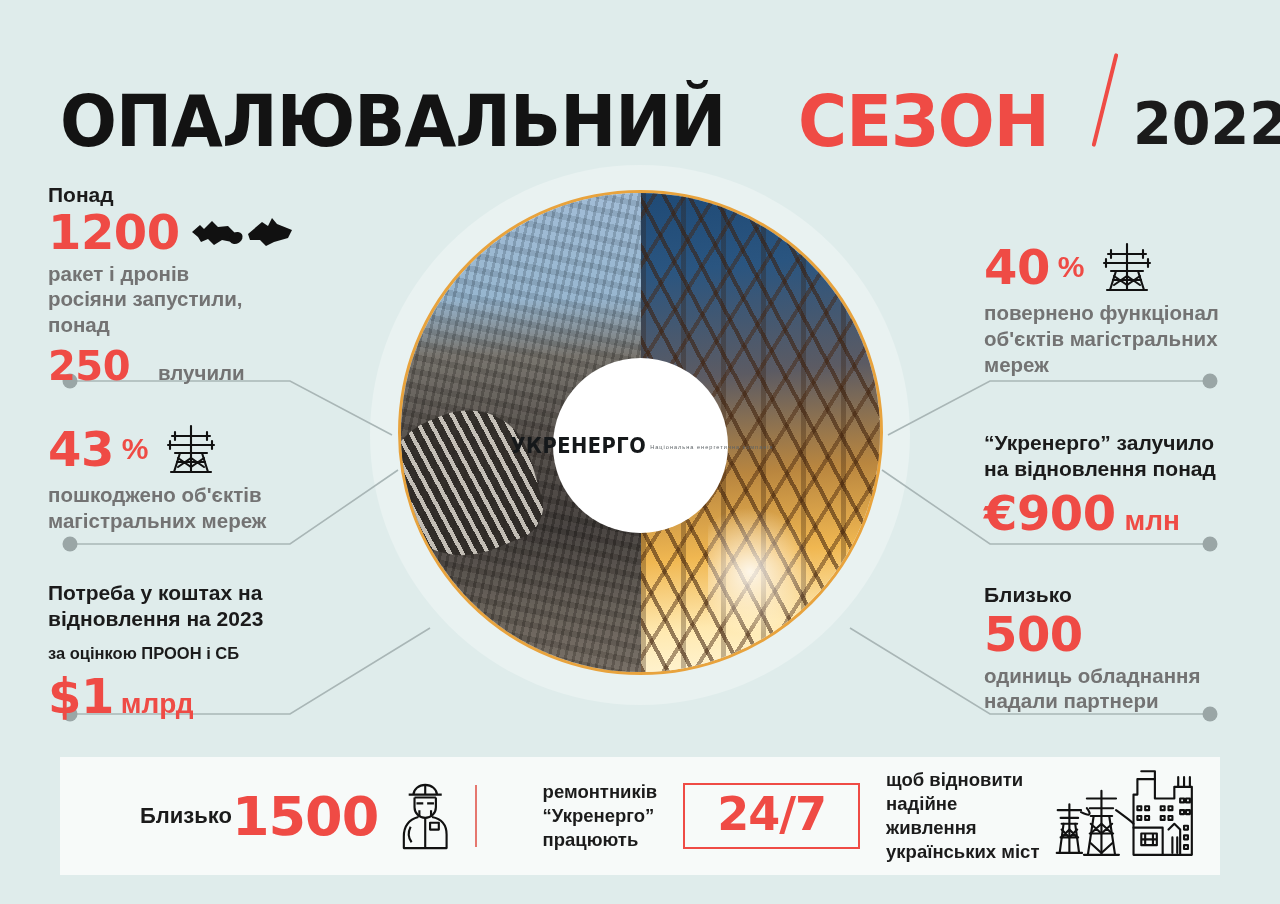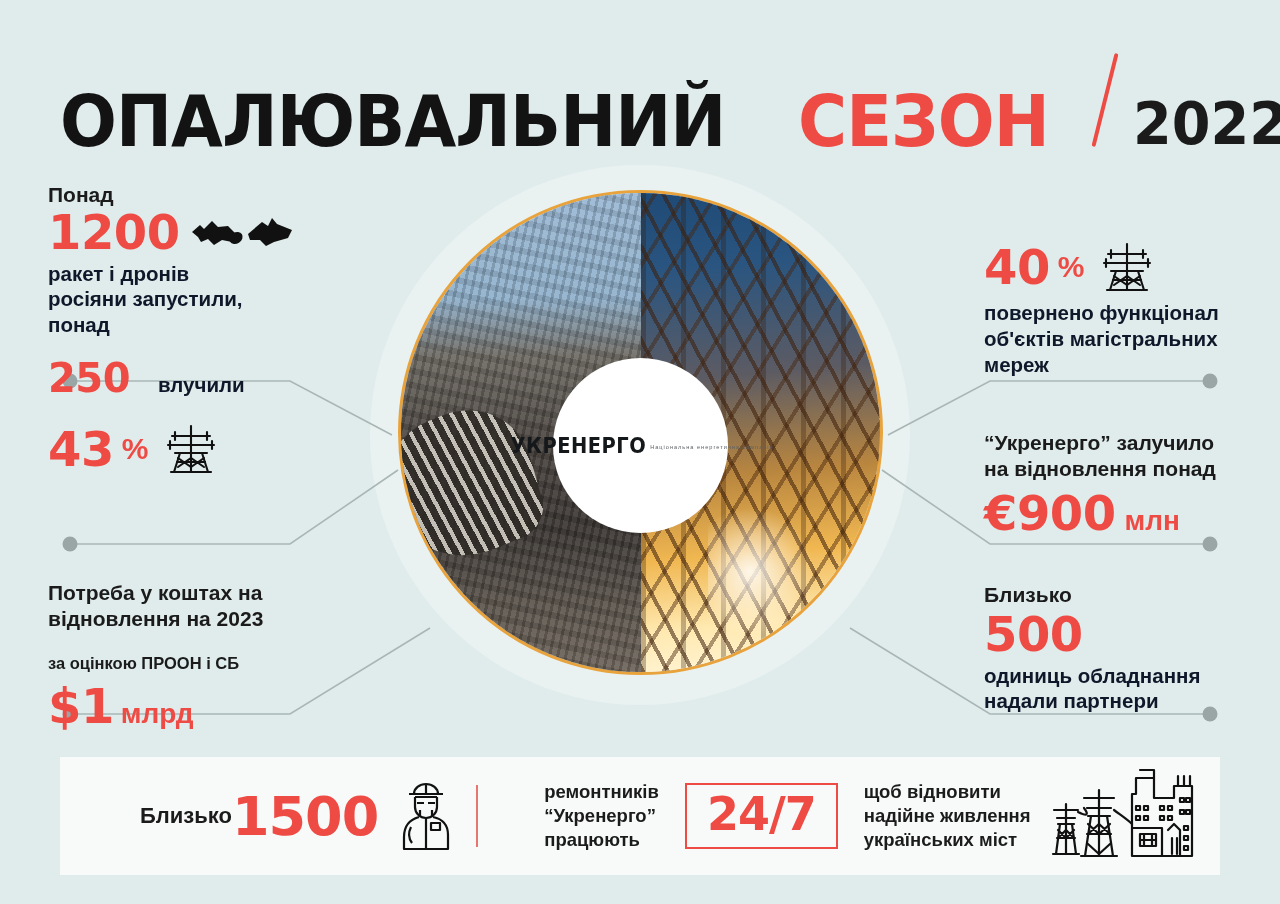--- a/index.html
+++ b/index.html
@@ -116,21 +116,21 @@
   .conn { position:absolute; left:0; top:0; width:1280px; height:904px;
           pointer-events:none; z-index:2; }
 
   
   .block { position:absolute; width:330px; z-index:3; }
   .block.left { left:48px; text-align:left; }
   .block.right { left:984px; text-align:left; }
 
   .lead { font-size:21px; font-weight:bold; color:#1b1b1b; line-height:1.22; }
   .small-note { font-size:16.5px; font-weight:bold; color:#1b1b1b; line-height:1.25; }
-  .body-txt { font-size:20.5px; font-weight:bold; color:#0f172a; line-height:1.26; }
+  .body-txt { font-size:20.5px; font-weight:bold; color:#737373; line-height:1.26; }
 
   .big {
     font-size:48px; font-weight:bold; color:#ef4b45; line-height:1.02;
     font-family:"DejaVu Sans","Liberation Sans",sans-serif;
     letter-spacing:-0.5px;
   }
   .big.sm { font-size:40px; }
   .pct { font-size:30px; font-weight:bold; color:#ef4b45; }
   .unit { font-size:28px; font-weight:bold; color:#ef4b45; letter-spacing:0px; }
   .row-inline { display:flex; align-items:center; gap:8px; }
@@ -147,21 +147,21 @@
   }
   .b-label { font-size:22px; font-weight:bold; color:#1b1b1b; }
   .b-num {
     font-size:54px; font-weight:bold; color:#ef4b45; 
     font-family:"DejaVu Sans","Liberation Sans",sans-serif;
     letter-spacing:-1px;
   }
   .b-divider { width:2px; height:62px; background:#e5776f; margin:0 22px; }
   .b-text { font-size:18.5px; font-weight:bold; line-height:1.30; color:#1b1b1b; }
   .badge247 {
-    border:2px solid #ef4b45; padding:6px 20px 8px;
+    border:2px solid #ef4b45; padding:6px 32px 8px;
     font-size:46px; font-weight:bold; color:#ef4b45;
     font-family:"DejaVu Sans","Liberation Sans",sans-serif;
     letter-spacing:-1px; line-height:1.04;
   }
   .sp-l { margin-left:26px; }
   .grow { flex:1; }
 </style>
 </head>
 <body>
 
@@ -220,21 +220,21 @@
           <ellipse cx="48" cy="26" rx="7" ry="5.5" transform="rotate(-32 48 26)"></ellipse>
         </g>
         <g fill="#111">
           <path d="M60,22 L74,10 L80,14 L84,6 L89,12 L104,18 L100,26 L86,30 L78,34 L72,28 L62,28 Z"></path>
         </g>
       </svg>
     </div>
     <div class="body-txt" style="margin-top:4px; white-space:pre-line;">ракет і дронів
 росіяни запустили,
 понад</div>
-    <div class="row-base" style="margin-top:20px;gap:28px;">
+    <div class="row-base" style="margin-top:8px;gap:28px;">
       <span class="big sm">250</span>
       <span class="body-txt">влучили</span>
     </div>
   </div>
 
   <div class="block left" style="top:422px;">
     <div class="row-inline">
       <span class="big">43</span>
       <span class="pct">%</span>
       <svg width="58" height="54" viewBox="0 0 58 54" style="margin-left:6px;">
@@ -242,26 +242,28 @@
           <path d="M29,4 L29,50"></path>
           <path d="M10,14 L48,14 M6,23 L52,23 M13,31 L45,31"></path>
           <path d="M13,10 L13,18 M45,10 L45,18 M8,19 L8,27 M50,19 L50,27"></path>
           <path d="M18,31 L12,50 M40,31 L46,50"></path>
           <path d="M15,40 L43,40"></path>
           <path d="M16,36 L29,45 L42,36 M16,45 L29,36 L42,45"></path>
           <path d="M9,50 L49,50"></path>
         </g>
       </svg>
     </div>
+    <div class="body-txt" style="margin-top:6px; white-space:pre-line;">пошкоджено об'єктів
+магістральних мереж</div>
   </div>
 
   <div class="block left" style="top:580px;">
     <div class="lead" style="white-space:pre-line;">Потреба у коштах на
 відновлення на 2023</div>
-    <div class="small-note" style="margin-top:22px;">за оцінкою ПРООН і СБ</div>
+    <div class="small-note" style="margin-top:12px;">за оцінкою ПРООН і СБ</div>
     <div class="row-base" style="margin-top:8px;">
       <span class="big">$1</span>
       <span class="unit" style="margin-left:-2px;">млрд</span>
     </div>
   </div>
 
   <div class="block right" style="top:240px;">
     <div class="row-inline">
       <span class="big">40</span>
       <span class="pct">%</span>

